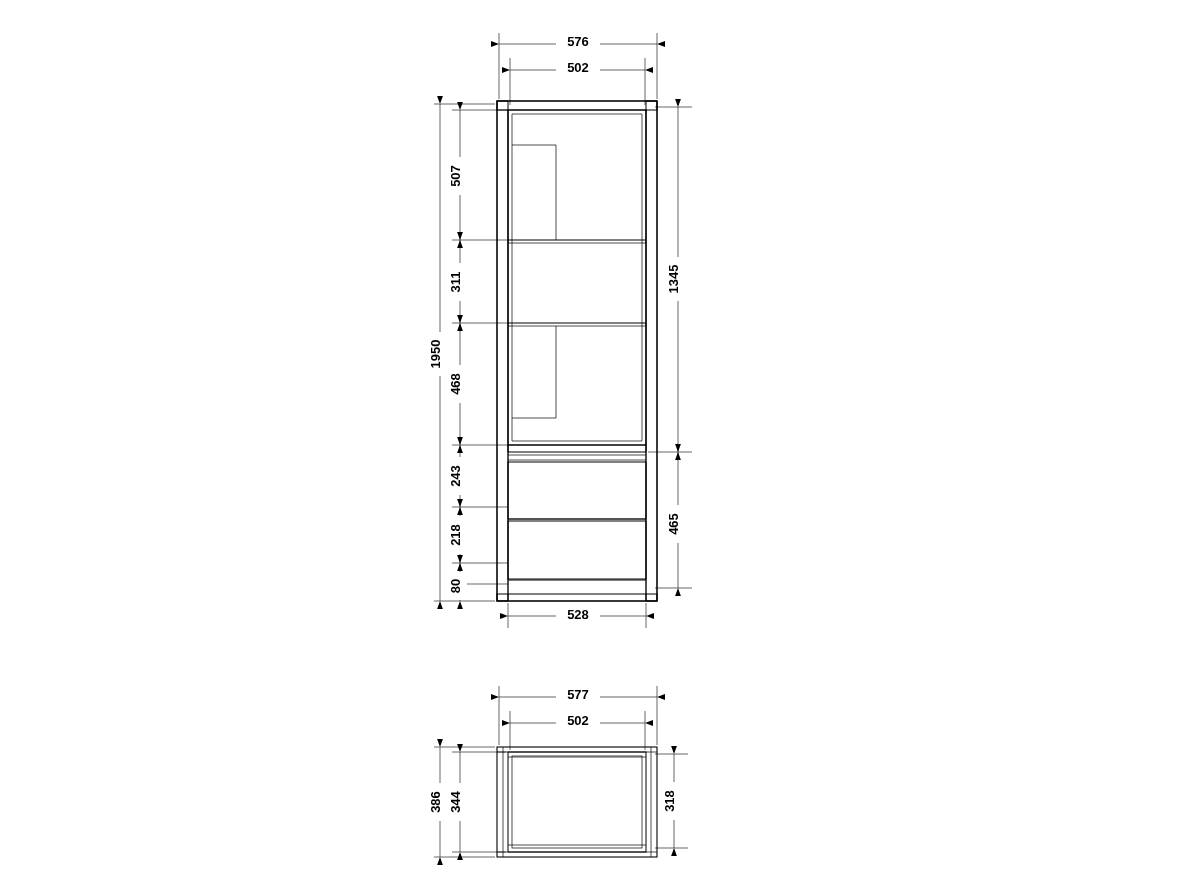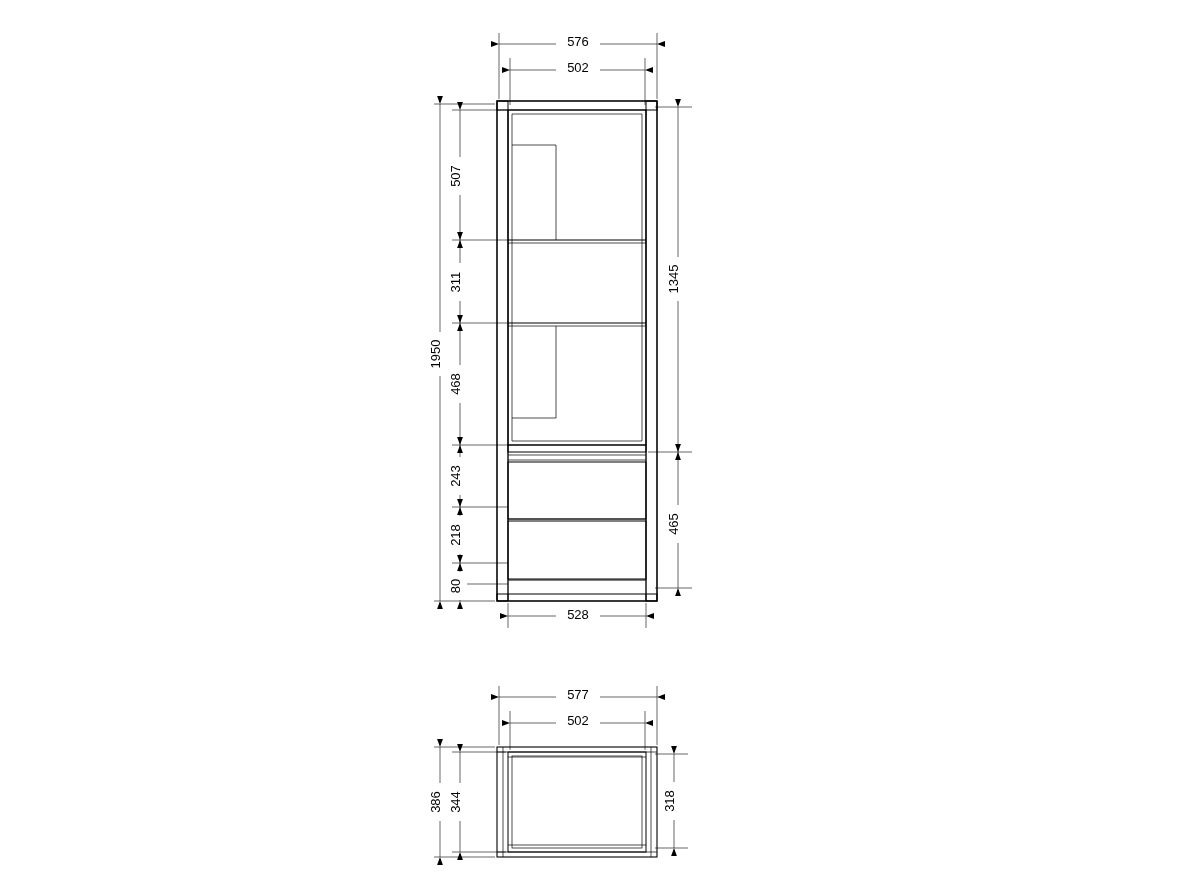--- a/index.html
+++ b/index.html
@@ -11,20 +11,21 @@
     width: 1183px;
     height: 887px;
     font-family: "Liberation Sans", sans-serif;
     color: #000000;
     overflow: hidden;
   }
   #drawing-root {
     position: relative;
     width: 1183px;
     height: 887px;
+    font-weight: bold;
   }
   svg.tech-drawing {
     position: absolute;
     left: 0;
     top: 0;
     width: 1183px;
     height: 887px;
   }
   .dim-text {
     font-family: "Liberation Sans", sans-serif;

